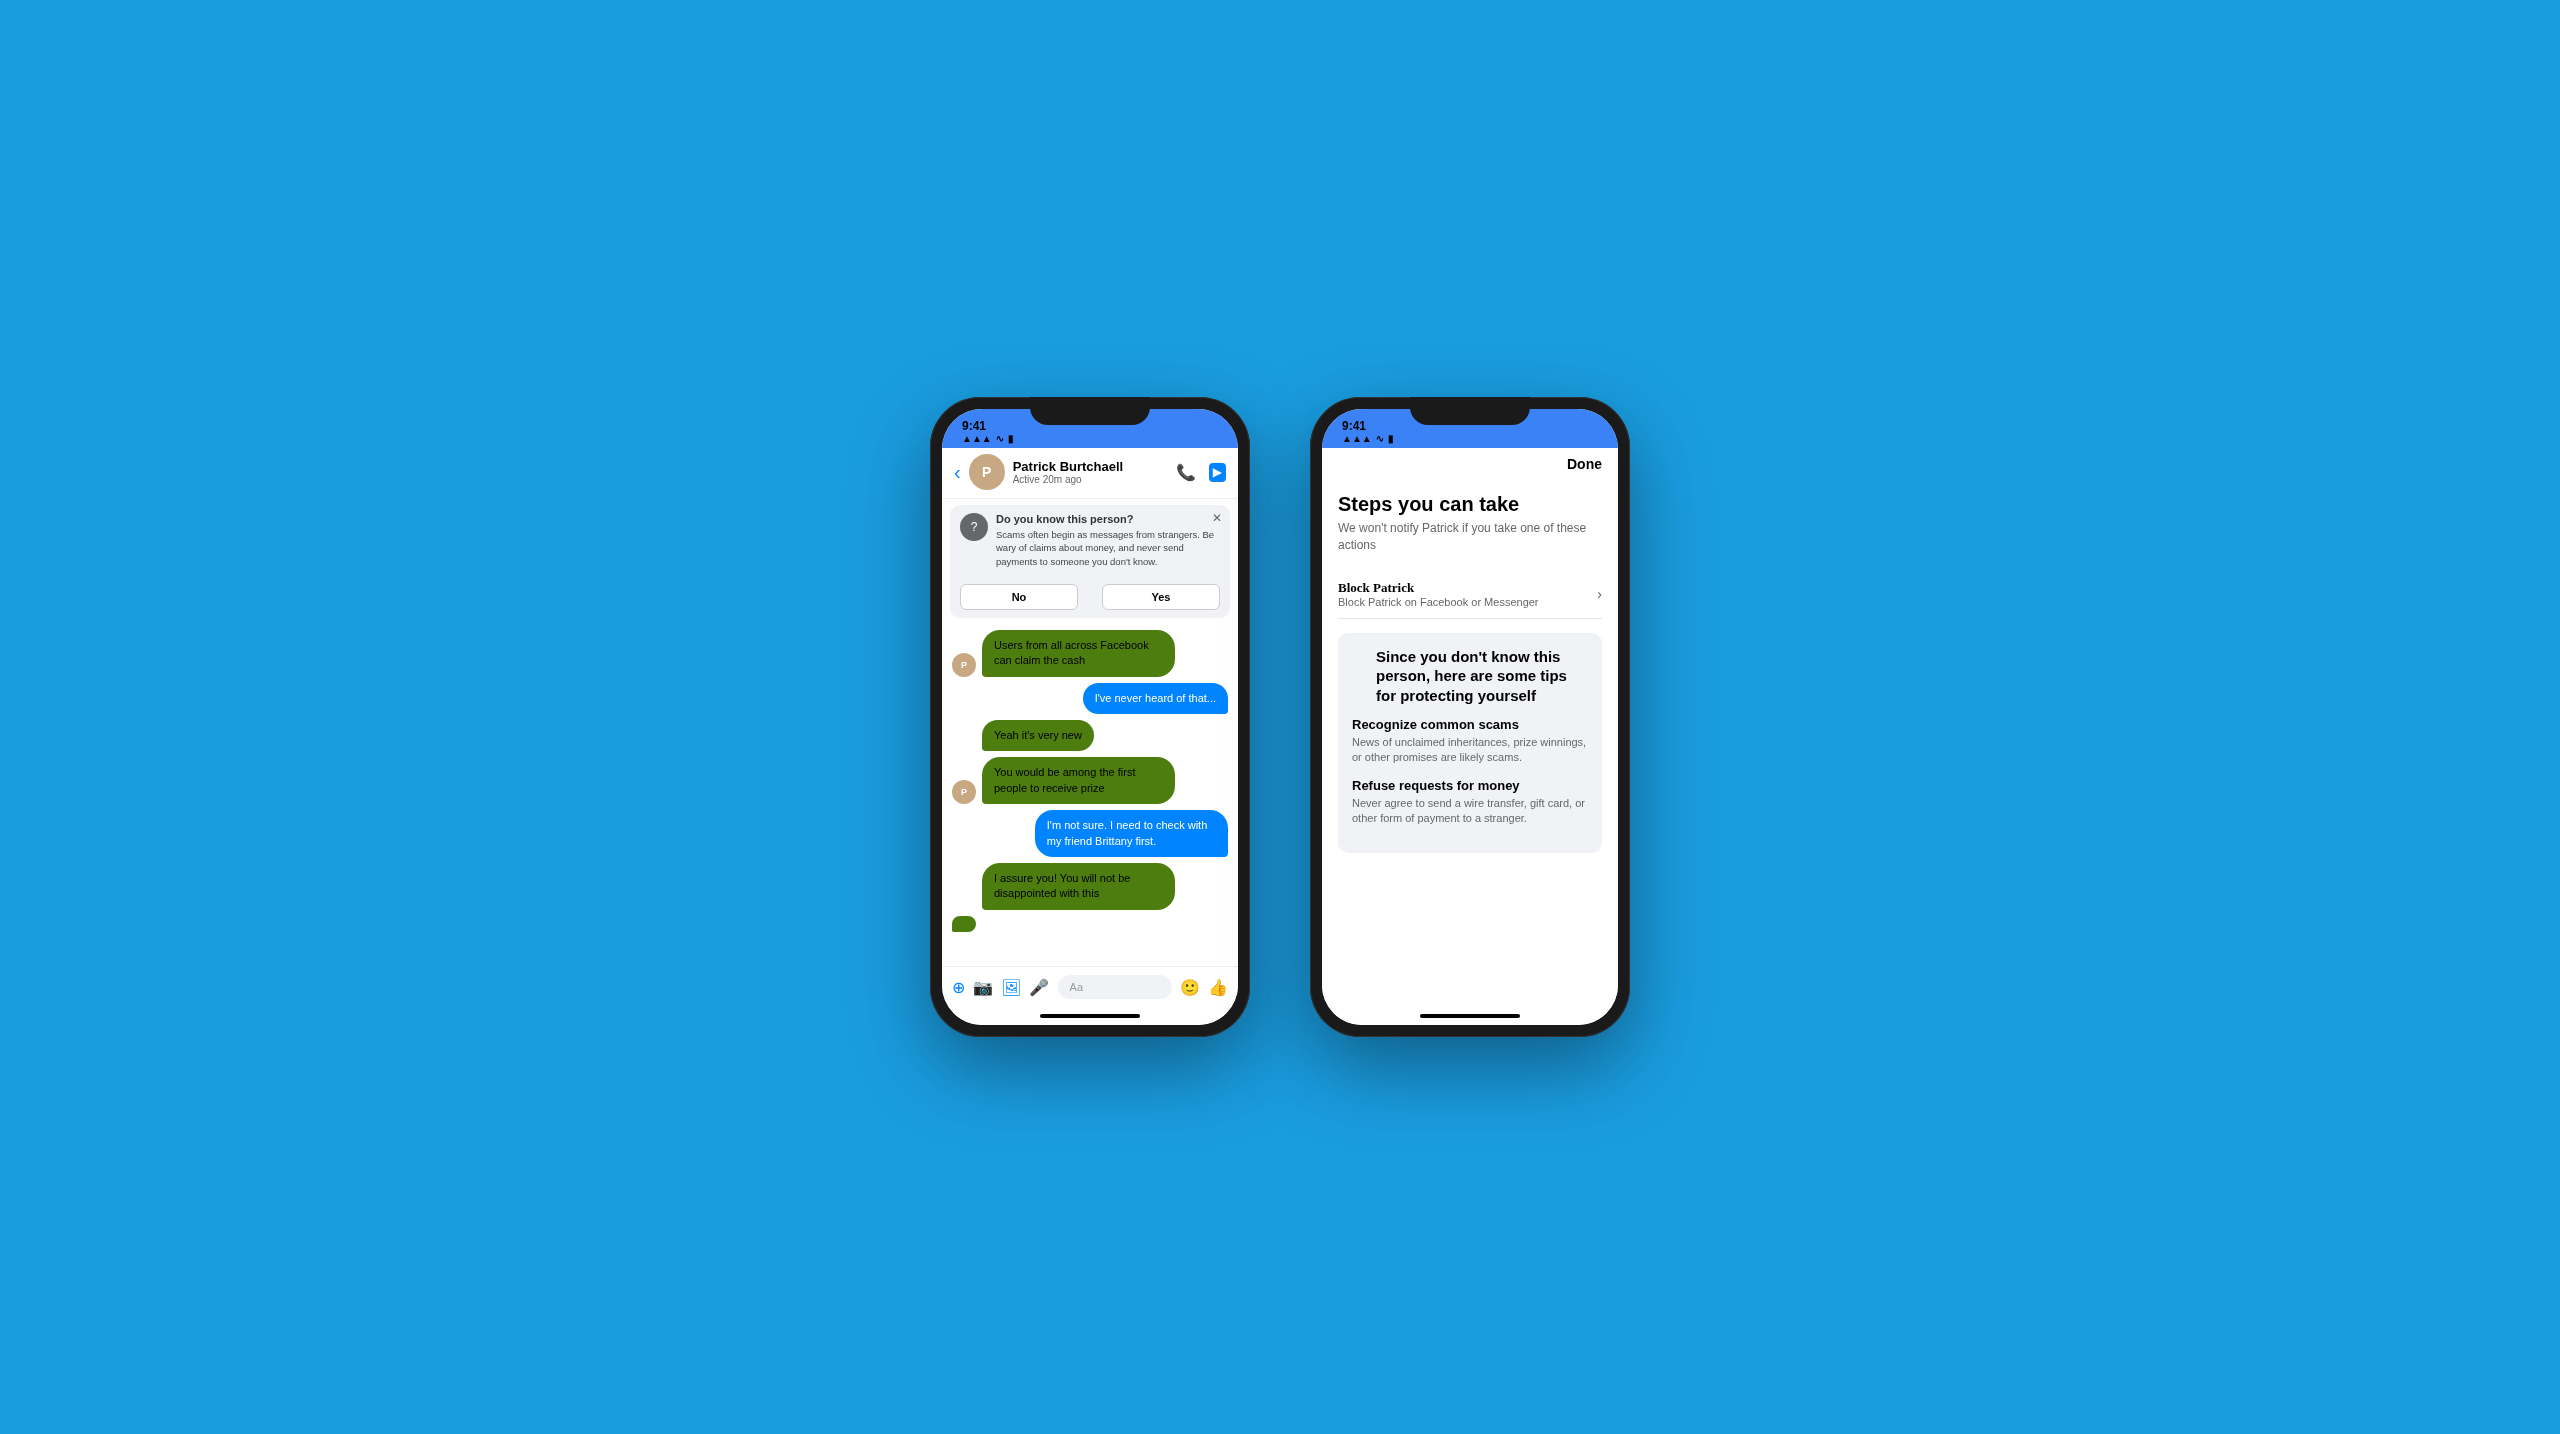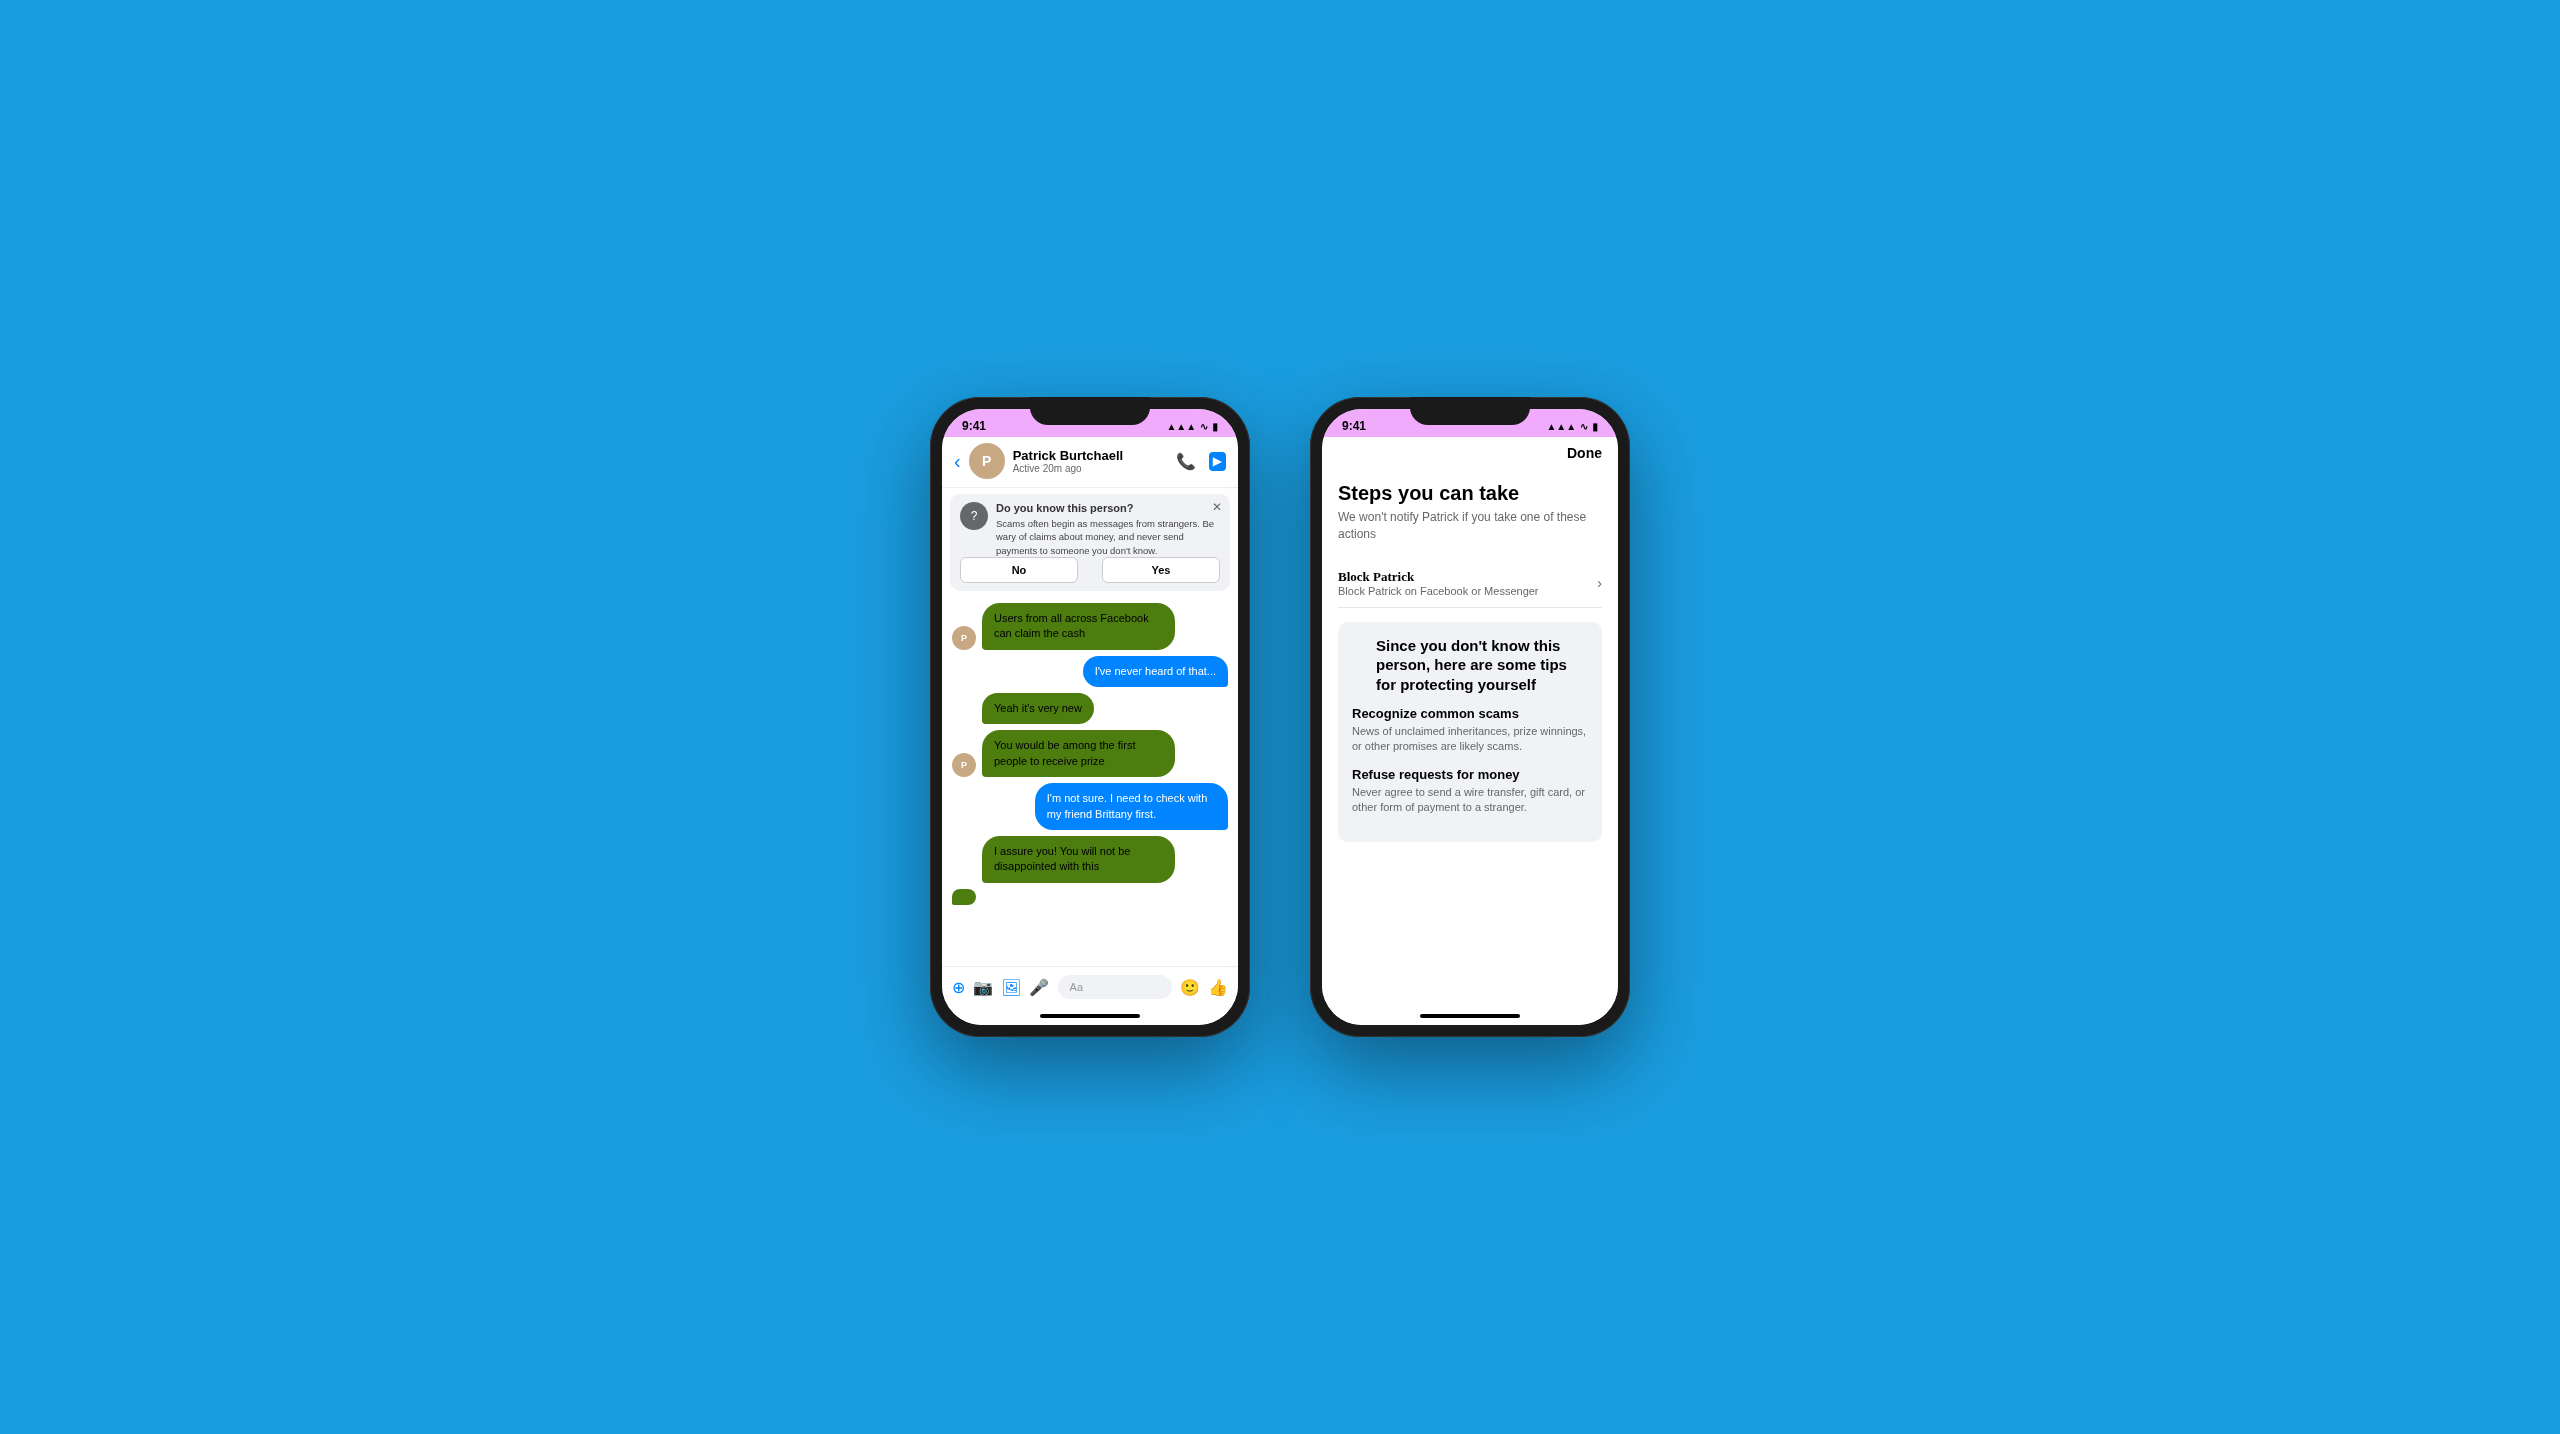--- a/index.html
+++ b/index.html
@@ -49,27 +49,27 @@
       height: 28px;
       background: #1a1a1a;
       border-radius: 0 0 18px 18px;
       z-index: 10;
     }
 
     
     .status-bar {
       display: flex;
       justify-content: space-between;
-      align-items: center;
       padding: 10px 20px 4px;
       font-size: 11px;
       font-weight: 600;
       flex-shrink: 0;
-      background: #f0abfc;
+      background: #3b82f6;
       z-index: 5;
+      flex-direction: column;
     }
     .status-time { font-size: 12px; font-weight: 700; }
     .status-icons { display: flex; gap: 4px; align-items: center; font-size: 10px; }
 
     
     .chat-header {
       display: flex;
       align-items: center;
       padding: 6px 12px 8px;
       border-bottom: 1px solid #eee;
@@ -114,21 +114,21 @@
     .warning-title { font-weight: 700; font-size: 11px; margin-bottom: 3px; }
     .warning-text { line-height: 1.4; color: #444; font-size: 9.5px; }
     .warning-close {
       position: absolute;
       top: 6px; right: 8px;
       color: #65676b; font-size: 12px; cursor: pointer;
     }
     .warning-buttons {
       display: flex;
       gap: 24px;
-      margin-top: 0;
+      margin-top: 16px;
     }
     .warning-btn {
       flex: 1;
       padding: 6px;
       border-radius: 6px;
       border: 1px solid #ccc;
       background: #fff;
       font-size: 11px;
       font-weight: 600;
       text-align: center;

